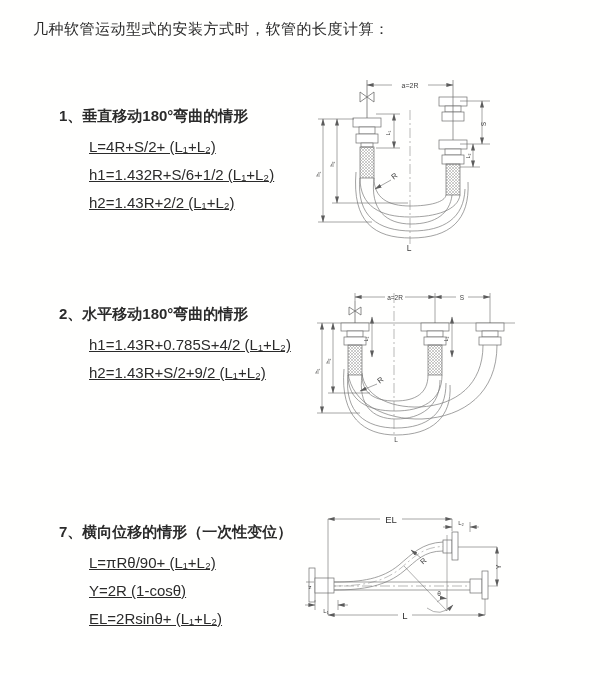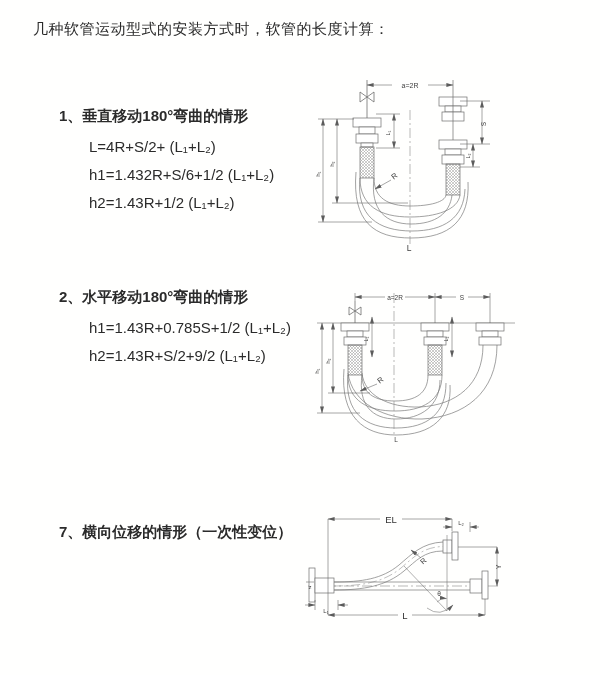--- a/index.html
+++ b/index.html
@@ -7,49 +7,54 @@
     width:600px;height:675px;position:relative;overflow:hidden;
     background:#fffffe;color:#2b2b2b;
     font-family:"Liberation Sans","DejaVu Sans",sans-serif;
   }
   .title{
     position:absolute;left:33px;top:20px;
     font-size:15px;font-weight:400;letter-spacing:.5px;white-space:nowrap;
   }
   .section{position:absolute;left:45px;margin-left:14px;}
   .heading{font-size:15px;font-weight:600;white-space:nowrap;}
-  .formulas{margin:7px 0 0 30px;}
+  .formulas{margin:7px 0 0 30px;text-decoration:underline;}
   .formula{font-size:15px;line-height:28px;white-space:nowrap;}
   svg.diagram{position:absolute;}
   svg text{font-family:"Liberation Sans","DejaVu Sans",sans-serif;}
 </style>
 </head>
 <body>
 
 <div class="title">几种软管运动型式的安装方式时，软管的长度计算：</div>
 
 <div class="section" style="top:107px">
   <div class="heading">1、垂直移动180°弯曲的情形</div>
   <div class="formulas">
     <div class="formula">L=4R+S/2+ (L₁+L₂)</div>
     <div class="formula">h1=1.432R+S/6+1/2 (L₁+L₂)</div>
-    <div class="formula">h2=1.43R+1/2 (L₁+L₂)</div>
+    <div class="formula">h2=1.43R+2/2 (L₁+L₂)</div>
   </div>
 </div>
 
-<div class="section" style="top:288px">
+<div class="section" style="top:305px">
   <div class="heading">2、水平移动180°弯曲的情形</div>
   <div class="formulas">
-    <div class="formula">h1=1.43R+0.785S+1/2 (L₁+L₂)</div>
+    <div class="formula">h1=1.43R+0.785S+4/2 (L₁+L₂)</div>
     <div class="formula">h2=1.43R+S/2+9/2 (L₁+L₂)</div>
   </div>
 </div>
 
 <div class="section" style="top:523px">
   <div class="heading">7、横向位移的情形（一次性变位）</div>
+  <div class="formulas">
+    <div class="formula">L=πRθ/90+ (L₁+L₂)</div>
+    <div class="formula">Y=2R (1-cosθ)</div>
+    <div class="formula">EL=2Rsinθ+ (L₁+L₂)</div>
+  </div>
 </div>
 
 <svg class="diagram" style="left:312px;top:72px" width="248" height="186" viewBox="0 0 248 186">
   <defs>
     <marker id="ar1" markerWidth="8" markerHeight="6" refX="6.6" refY="2" orient="auto-start-reverse" markerUnits="userSpaceOnUse">
       <path d="M0,0 L7,2 L0,4 Z" fill="#5c5c5c"></path>
     </marker>
     <pattern id="ht1" patternUnits="userSpaceOnUse" width="3" height="3">
       <path d="M0,0 L3,3 M3,0 L0,3" stroke="#9a9a9a" stroke-width="0.5" fill="none"></path>
     </pattern>

